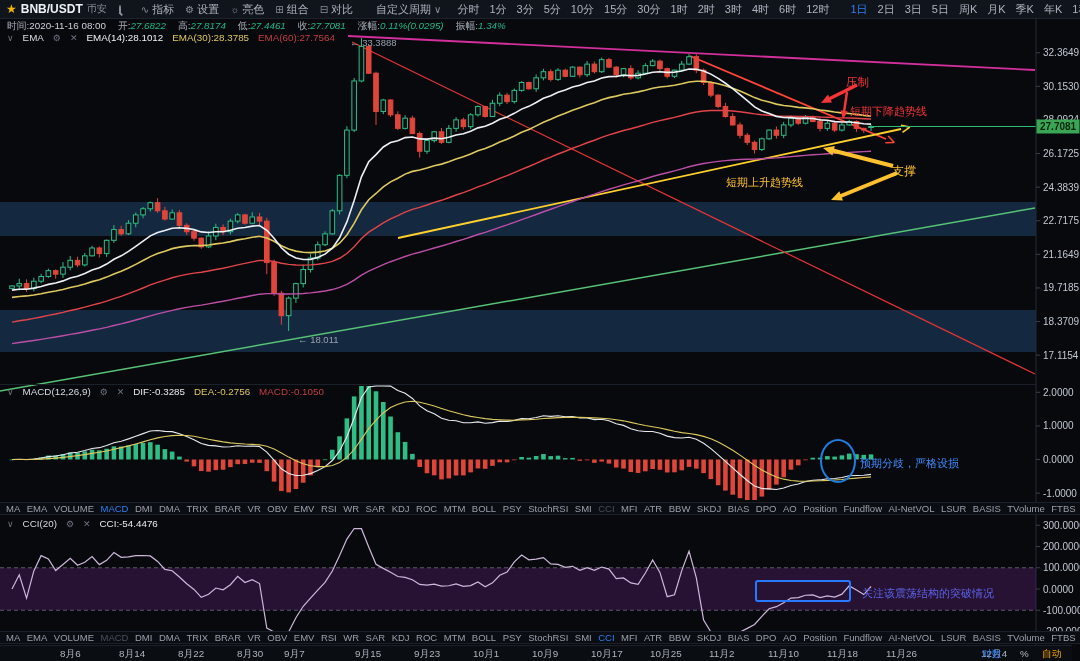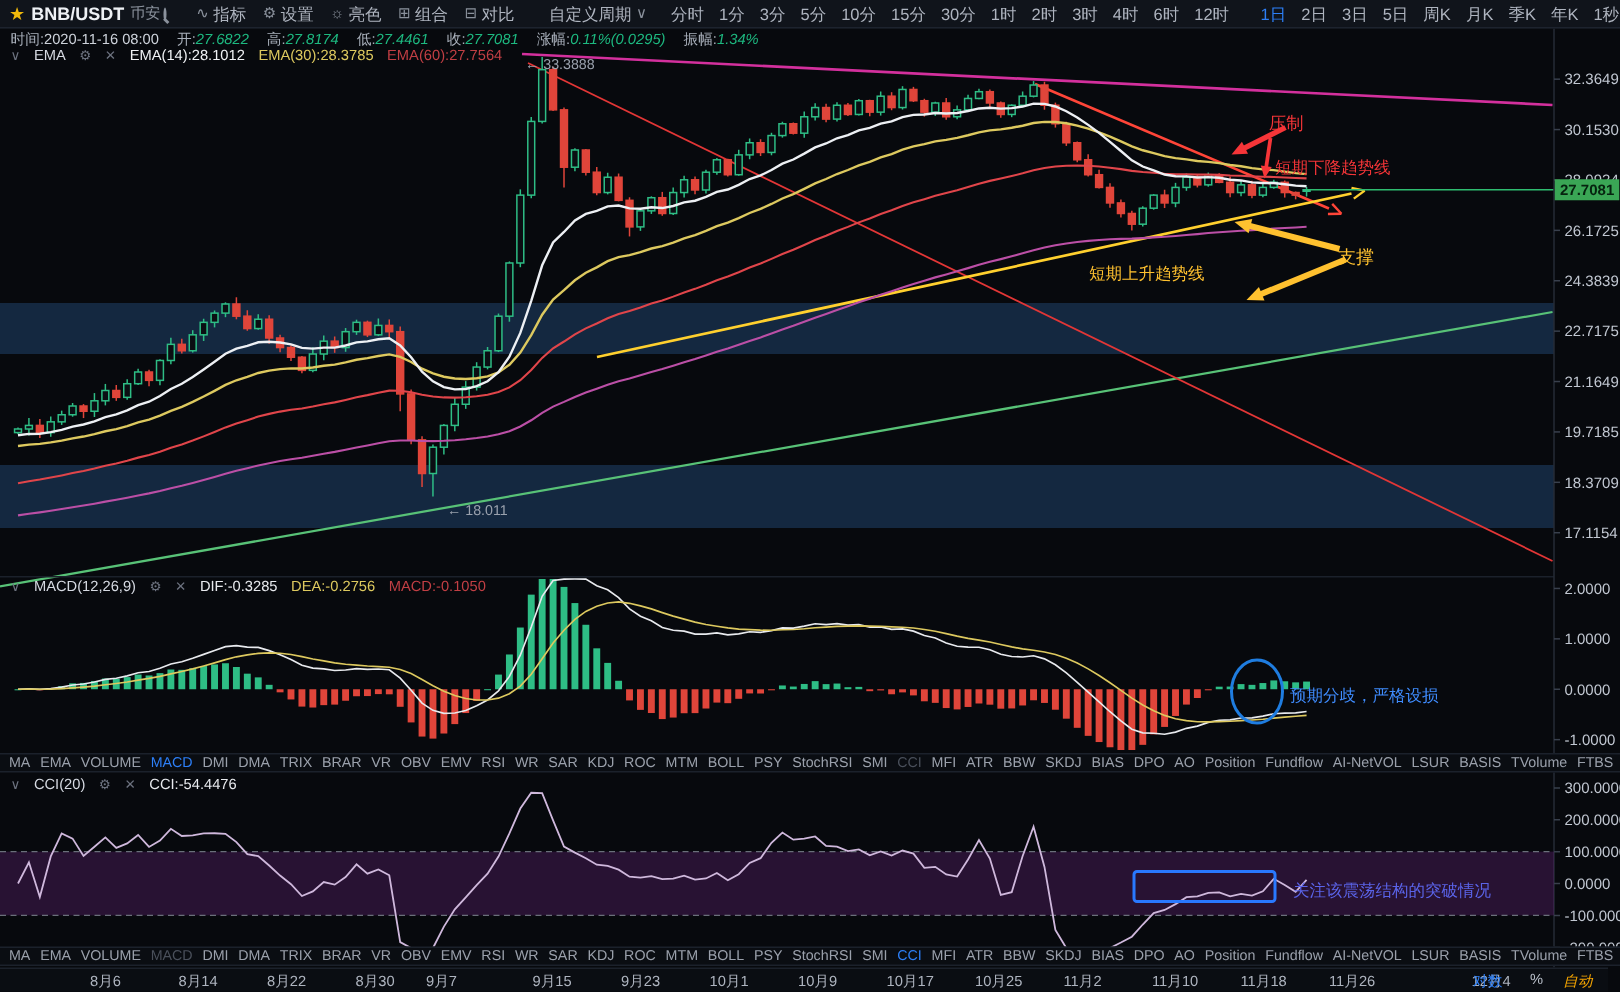--- a/index.html
+++ b/index.html
@@ -4,21 +4,21 @@
 <style>
   html,body{margin:0;padding:0;background:#07090d;}
   body{width:1080px;height:661px;position:relative;overflow:hidden;
        font-family:"Liberation Sans","DejaVu Sans",sans-serif;color:#c6ccd6;}
   
   .topbar{position:absolute;top:0;left:0;width:1080px;height:19px;background:#10141b;
           border-bottom:1px solid #1d232e;display:flex;align-items:center;font-size:11px;
           color:#aeb4bf;box-sizing:border-box;padding:0 6px;white-space:nowrap;z-index:5;}
   .star{color:#f0b90b;font-size:12px;margin-right:4px;}
   .sym{color:#eef1f5;font-weight:bold;font-size:12px;margin-right:4px;}
-  .exch{color:#8a919c;font-size:10px;}
+  .exch{color:#8a919c;font-size:10px;margin-right:10px;}
   .search{width:7px;height:7px;border:1.5px solid #8a919c;border-radius:50%;position:relative;margin:0 8px 0 2px;}
   .search::after{content:"";position:absolute;width:4px;height:1.5px;background:#8a919c;transform:rotate(45deg);right:-3px;bottom:-2px;}
   .vdiv{width:1px;height:11px;background:#2a2f3a;margin:0 6px;}
   .tool{display:flex;align-items:center;gap:3px;margin-right:11px;cursor:pointer;}
   .tool .g{font-size:10px;color:#8a919c;}
   .period{padding:0 5px;cursor:pointer;}
   .period.active{color:#2d7ff7;margin-left:11px;}
   .tb-right{margin-left:auto;display:flex;align-items:center;gap:9px;}
   
   .infobar{position:absolute;top:20px;left:7px;font-size:9.8px;display:flex;gap:12px;z-index:4;white-space:nowrap;}
@@ -692,14 +692,14 @@
     <span class="tl" style="left: 532px;">10月9</span>
     <span class="tl" style="left: 591px;">10月17</span>
     <span class="tl" style="left: 650px;">10月25</span>
     <span class="tl" style="left: 709px;">11月2</span>
     <span class="tl" style="left: 768px;">11月10</span>
     <span class="tl" style="left: 827px;">11月18</span>
     <span class="tl" style="left: 886px;">11月26</span>
     <span class="tl" style="left: 981px;">12月4</span>
     <span class="scalebtn" style="left: 982px; color: rgb(45, 127, 247);">对数</span>
     <span class="scalebtn" style="left: 1020px; color: rgb(185, 191, 201);">%</span>
-    <span class="scalebtn" style="left: 1042px; color: rgb(247, 166, 0); font-style: italic;">自动</span>
+    <span class="scalebtn" style="left: 1042px; color: rgb(247, 166, 0);">自动</span>
   </div>
 
 </body></html>

